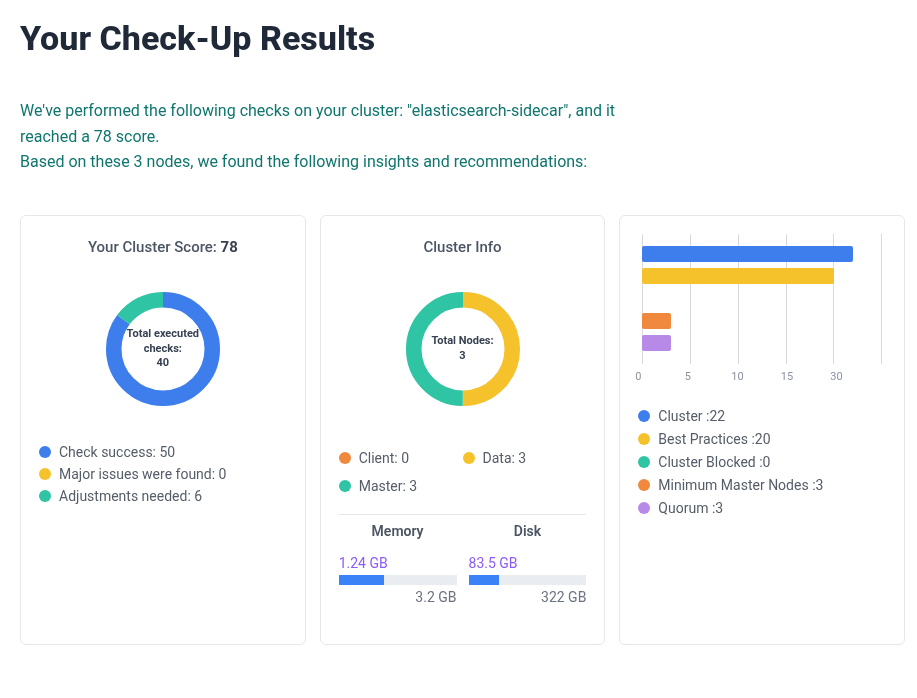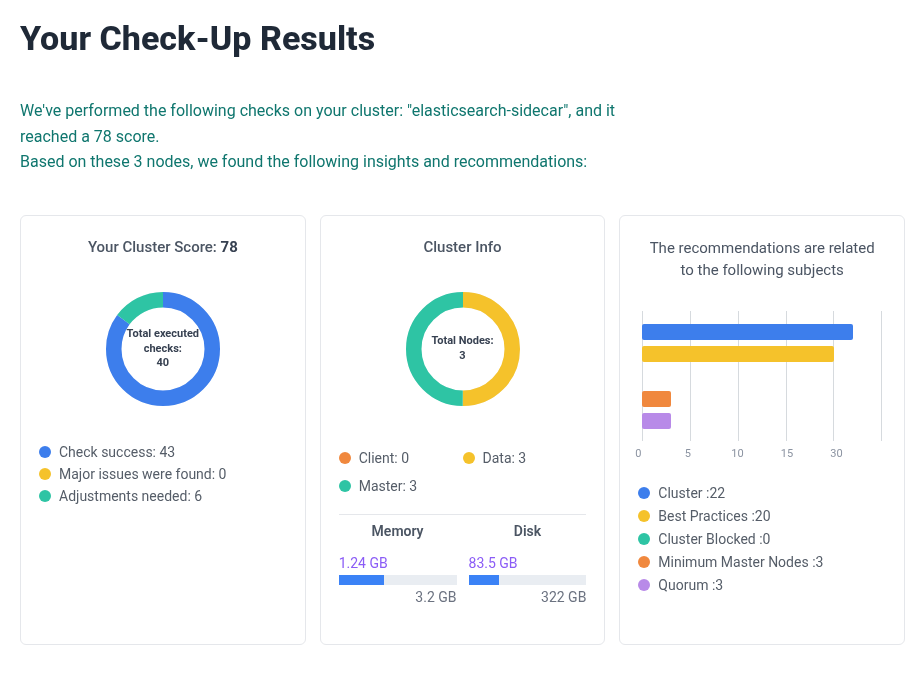--- a/index.html
+++ b/index.html
@@ -109,21 +109,21 @@
           </svg>
           <div class="donut-center">
             <div>Total executed checks:</div>
             <div>40</div>
           </div>
         </div>
       </div>
       <div class="legend" id="score-legend">
           <div class="legend-item">
             <span class="dot" style="background: rgb(61, 126, 236);"></span>
-            <span>Check success: 43</span>
+            <span>Check success: 50</span>
           </div>
           <div class="legend-item">
             <span class="dot" style="background: rgb(245, 194, 43);"></span>
             <span>Major issues were found: 0</span>
           </div>
           <div class="legend-item">
             <span class="dot" style="background: rgb(46, 196, 164);"></span>
             <span>Adjustments needed: 6</span>
           </div>
         </div>
@@ -177,21 +177,20 @@
             <div class="bar">
                 <div class="fill" id="disk-fill" style="width: 25.9317%;"></div>
               </div>
             <div class="totval">322 GB</div>
           </div>
         </div>
       </div>
     </div>
 
     <div class="card">
-      <div class="reco-title">The recommendations are related to the following subjects</div>
 
       <div class="barchart">
         <div class="gridlines" id="reco-grid">
             <div></div>
             <div></div>
             <div></div>
             <div></div>
             <div></div>
             <div></div>
           </div>

